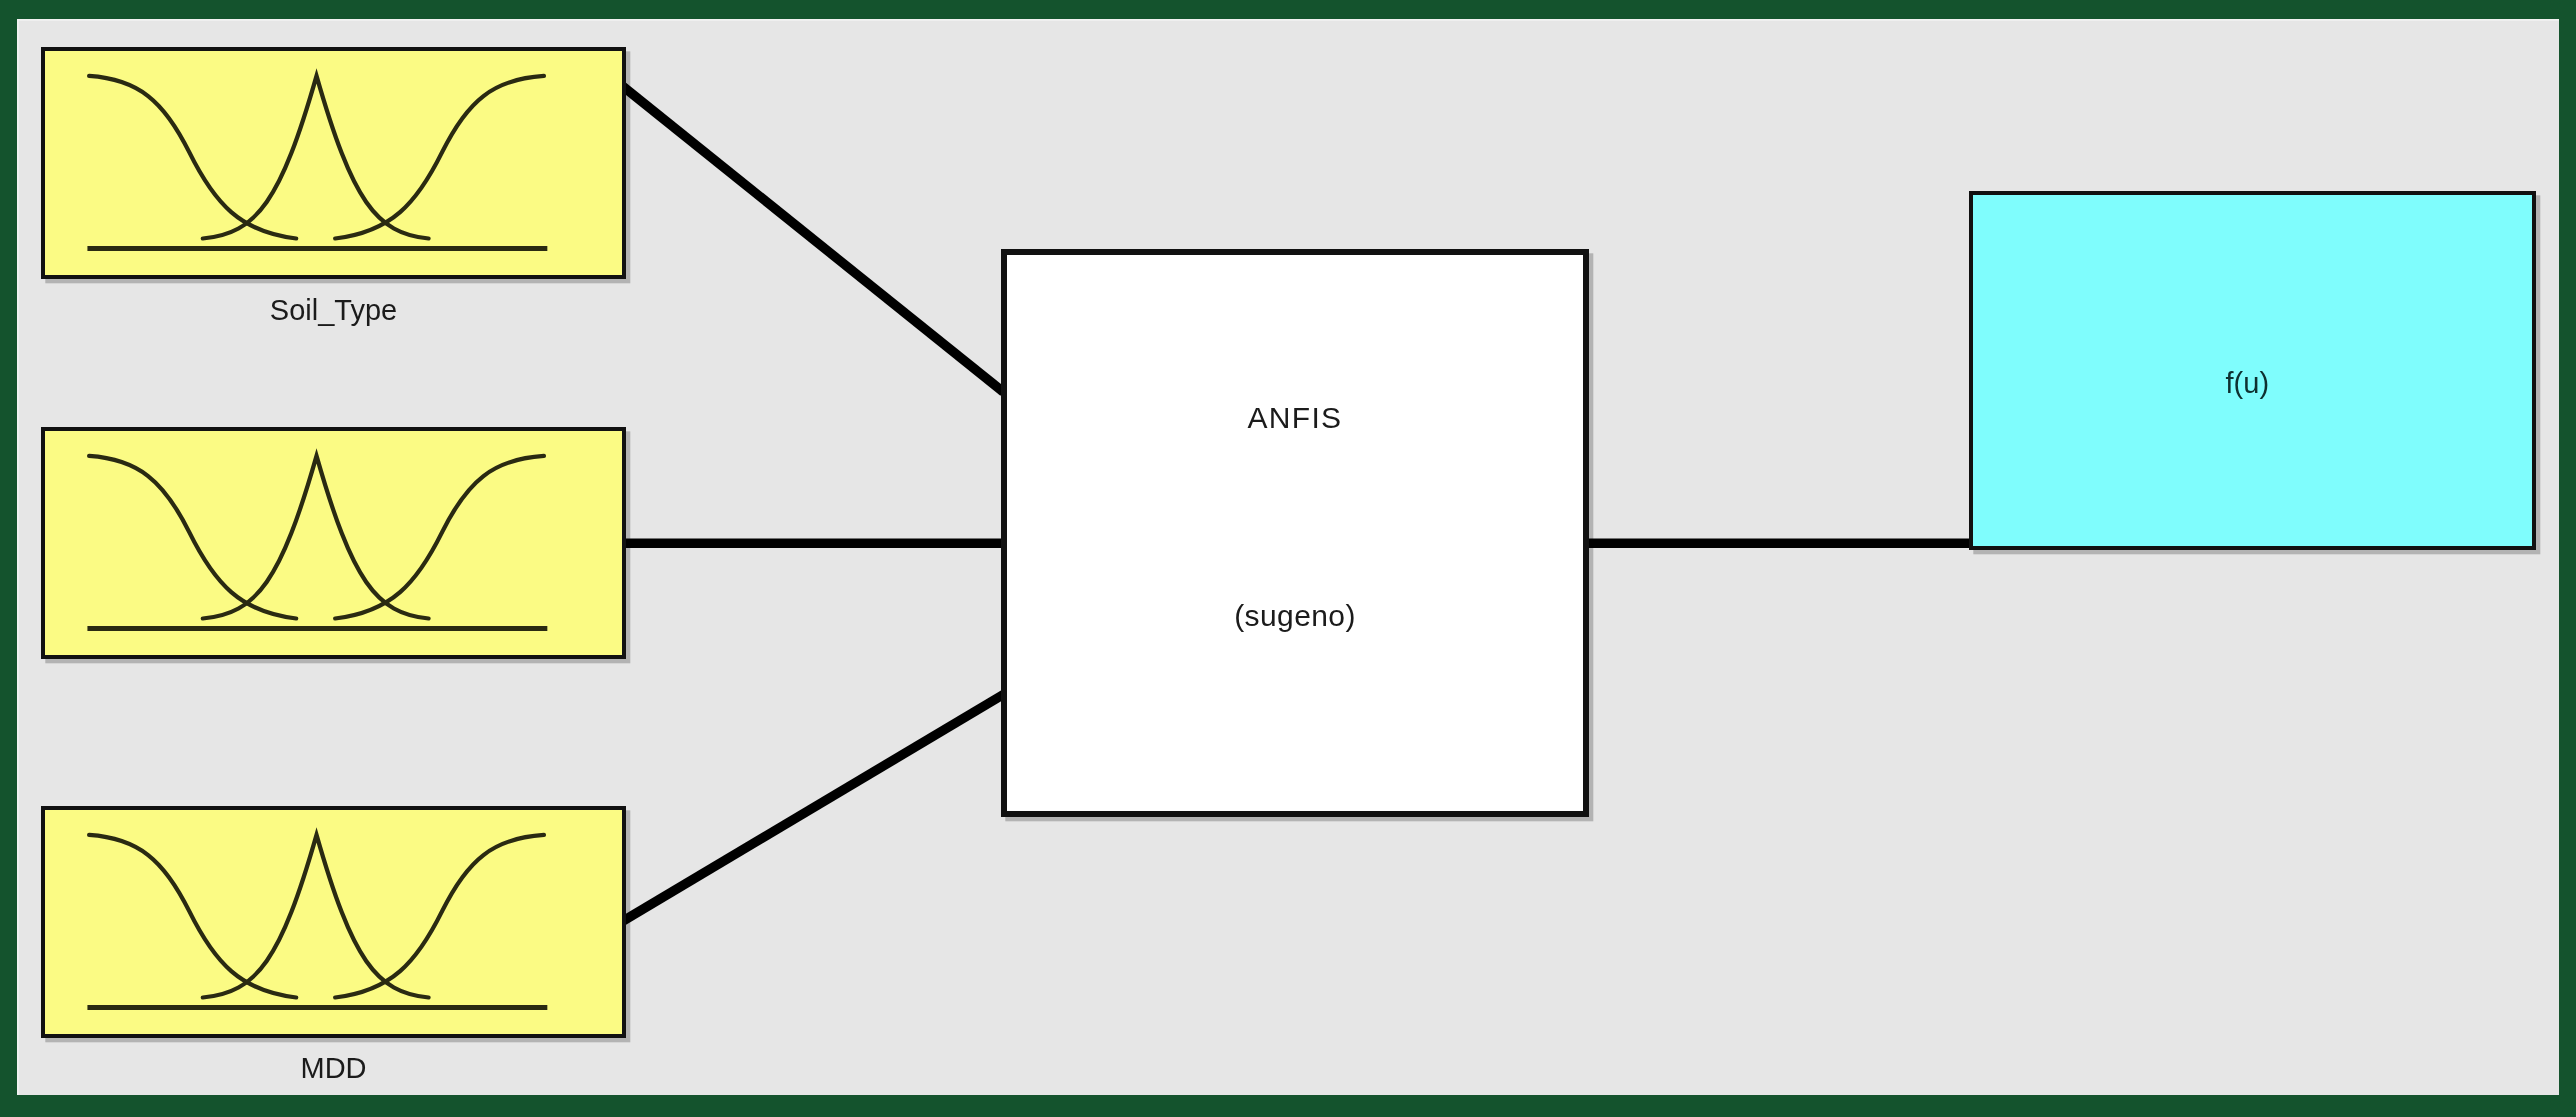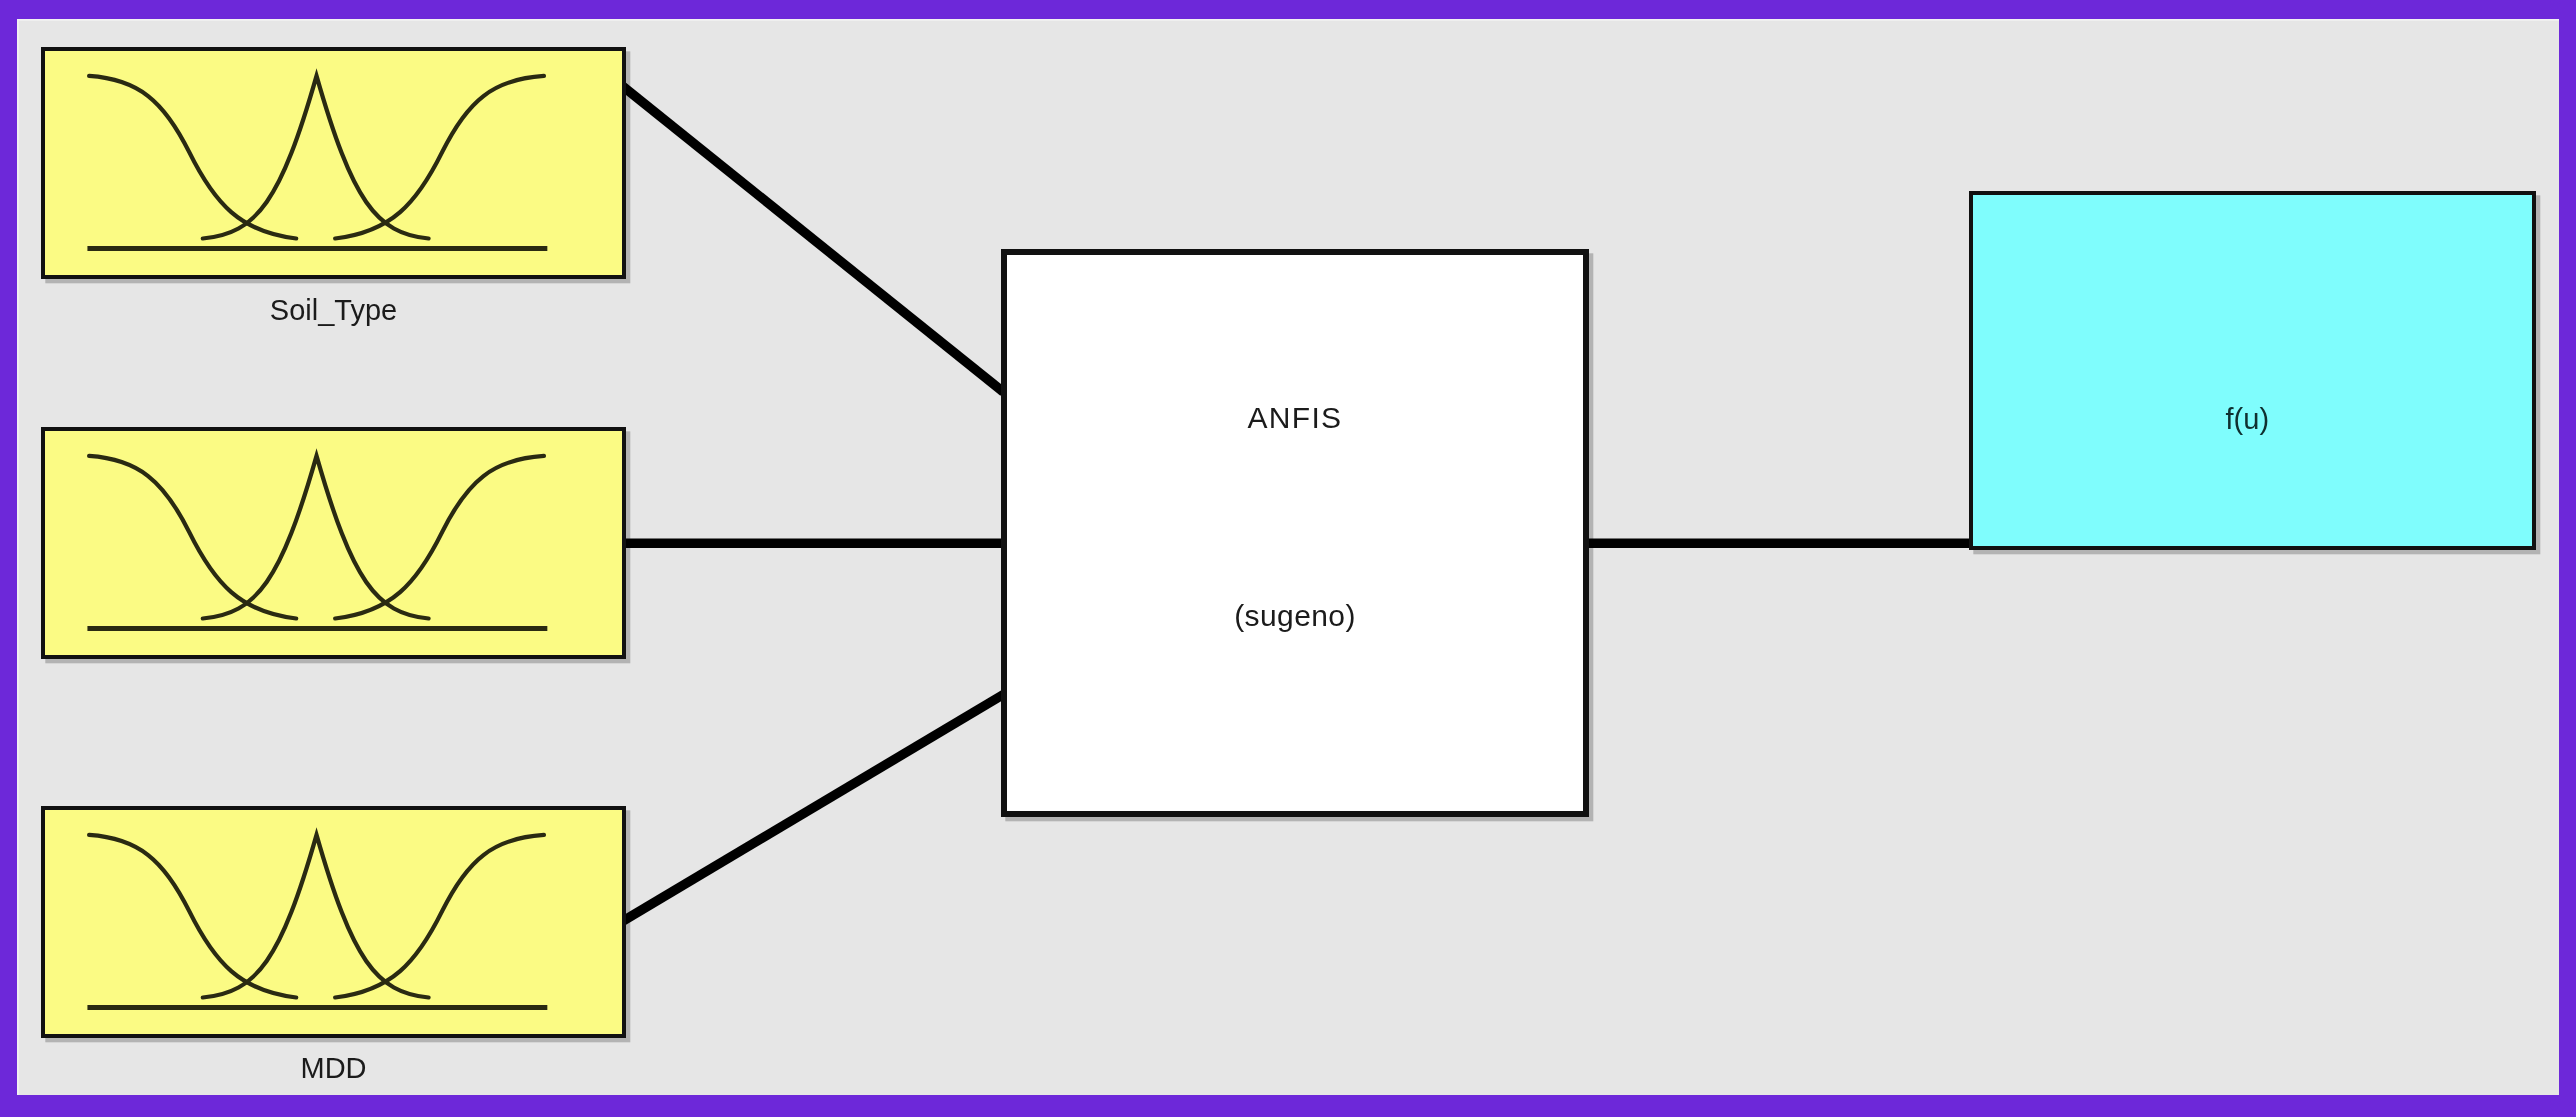--- a/index.html
+++ b/index.html
@@ -9,21 +9,21 @@
     background: #ffffff;
   }
   body {
     font-family: "Liberation Sans", sans-serif;
   }
 
   #canvas {
     position: relative;
     width: 2576px;
     height: 1118px;
-    background: #6d28d9;
+    background: #14532d;
     overflow: hidden;
     box-sizing: border-box;
   }
 
   
   #surface {
     position: absolute;
     left: 17px;
     top: 19px;
     width: 2542px;
@@ -89,21 +89,20 @@
     position: absolute;
     top: 172px;
     left: 0;
     width: 100%;
     text-align: center;
     transform: translateX(-5.2px);
     color: #0f3030;
     font-size: 29px;
     font-family: "Liberation Sans", sans-serif;
     white-space: nowrap;
-    margin-top: 36px;
   }
 
   
   #wires {
     position: absolute;
     left: 0;
     top: 0;
     width: 100%;
     height: 100%;
     pointer-events: none;

